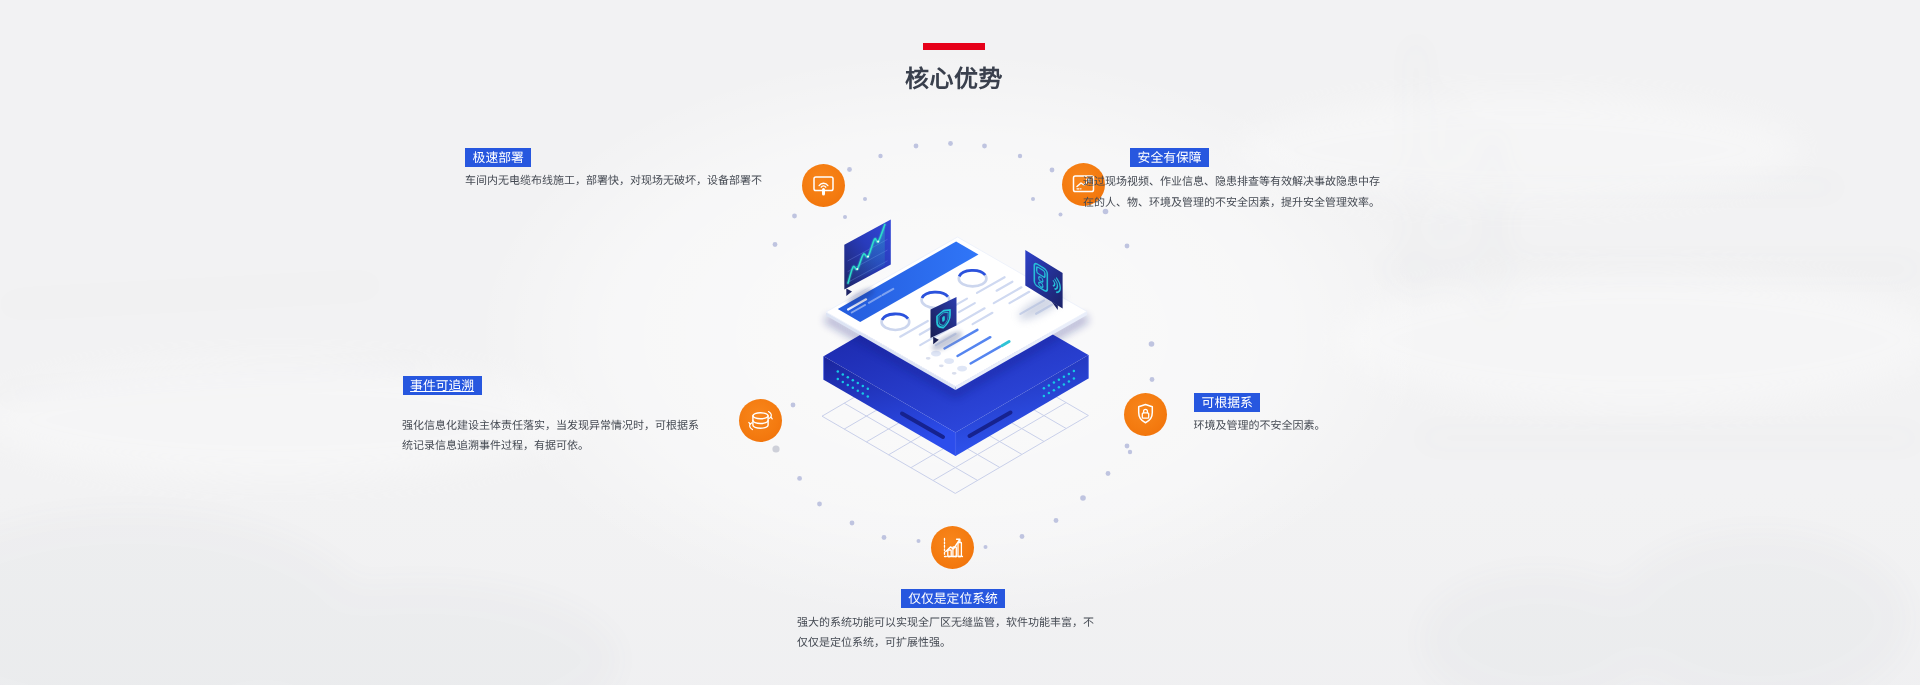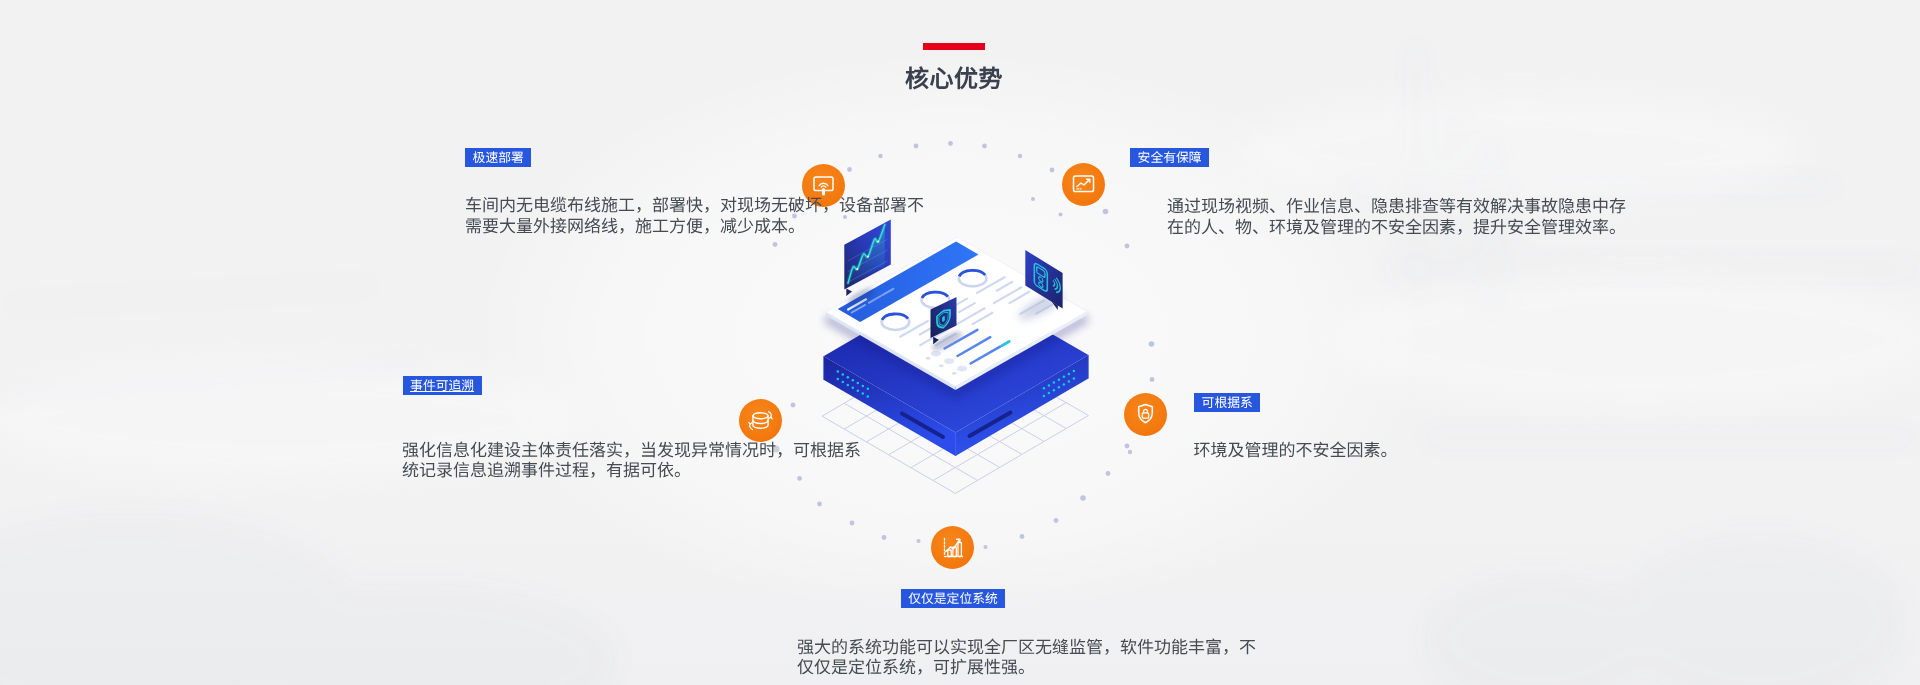--- a/index.html
+++ b/index.html
@@ -5,21 +5,21 @@
   * { margin:0; padding:0; box-sizing:border-box; }
   html,body { width:1920px; height:685px; overflow:hidden; }
   body { font-family:"Liberation Sans","DejaVu Sans",sans-serif; background:#f2f3f4; position:relative; }
   .stage { position:absolute; left:0; top:0; width:1920px; height:685px; }
   .accent-bar { position:absolute; left:923px; top:43px; width:62px; height:7px; background:#e60019; }
   .page-title { position:absolute; left:804px; top:65px; width:300px; text-align:center;
                  font-size:24px; line-height:28px; color:#3a404d; letter-spacing:0.5px; }
   .feat-label { display:inline-block; background:#2757df; color:#ffffff; font-size:12.8px;
                  line-height:19.2px; height:19.2px; padding:0 7.6px; white-space:nowrap; }
   .label-wrap { position:absolute; text-align:center; }
-  .feat-text { position:absolute; font-size:17px; line-height:20.8px; color:#454a53; white-space:nowrap;margin-top:26px; }
+  .feat-text { position:absolute; font-size:11px; line-height:20.8px; color:#454a53; white-space:nowrap; }
   .tline { display:block; }
   .oicon { position:absolute; width:43px; height:43px; border-radius:50%;
             background:radial-gradient(circle at 45% 38%, #f8861c 0%, #f47b10 55%, #ef6f08 100%); }
   .oicon svg { position:absolute; left:0; top:0; }
 </style>
 </head>
 <body>
 
 <div class="stage">
 <svg width="1920" height="685" viewBox="0 0 1920 685" style="position:absolute;left:0;top:0">
@@ -332,24 +332,23 @@
           <rect x="21.9" y="21" width="3.4" height="9.5" rx="0.6" stroke-width="1.3"></rect>
           <rect x="27" y="16.5" width="3.4" height="14" rx="0.6" stroke-width="1.3"></rect>
           <polyline points="14.8,25.5 19.5,21 22.5,22.8 28.5,13.8" stroke-width="1.5"></polyline>
           <polyline points="25.6,13.2 28.8,13.3 28.9,16.4" stroke-width="1.4"></polyline>
         </g>
       </svg>
     </div>
 <span class="feat-label" style="position:absolute;left:465px;top:147.5px;">极速部署</span>
     <p class="feat-text" style="left:465px;top:170.3px;width:308px">
       <span class="tline">车间内无电缆布线施工，部署快，对现场无破坏，设备部署不</span>
-      <span class="tline">需要大量外接网络线，施工方便，减少成本。</span>
     </p>
     <span class="feat-label" style="position:absolute;left:1130px;top:148.0px;">安全有保障</span>
-    <p class="feat-text" style="left:1167px;top:170.8px;width:311px">
+    <p class="feat-text" style="left:1083px;top:170.8px;width:311px">
       <span class="tline">通过现场视频、作业信息、隐患排查等有效解决事故隐患中存</span>
       <span class="tline">在的人、物、环境及管理的不安全因素，提升安全管理效率。</span>
     </p>
     <span class="feat-label" style="position:absolute;left:402.5px;top:376px;text-decoration:underline;">事件可追溯</span>
     <p class="feat-text" style="left:402px;top:414.5px;width:308px">
       <span class="tline">强化信息化建设主体责任落实，当发现异常情况时，可根据系</span>
       <span class="tline">统记录信息追溯事件过程，有据可依。</span>
     </p>
     <span class="feat-label" style="position:absolute;left:1194px;top:392.5px;">可根据系</span>
     <p class="feat-text" style="left:1193.5px;top:415.0px;width:308px">

